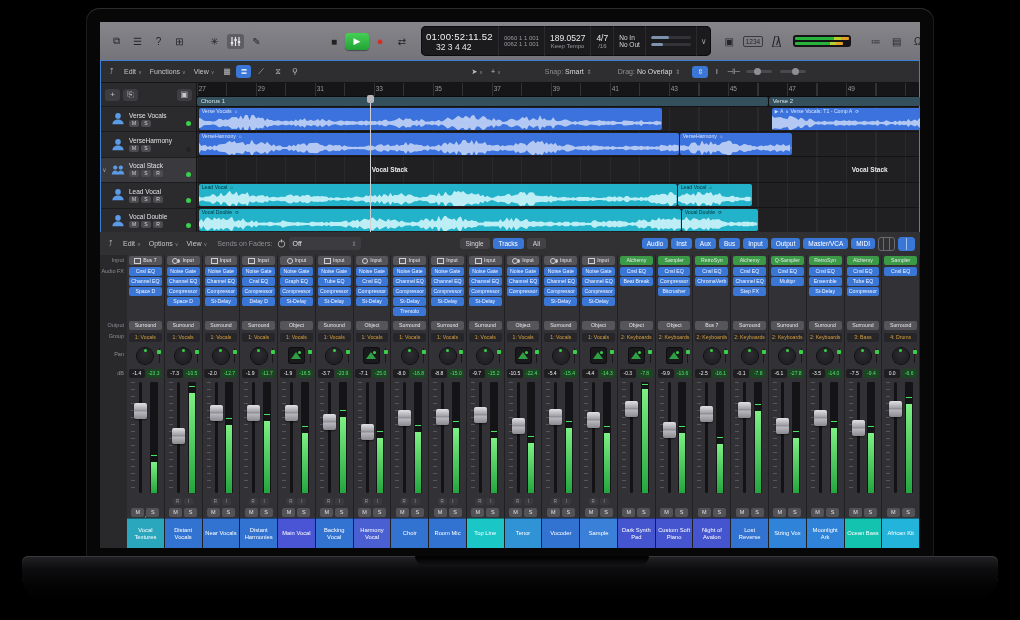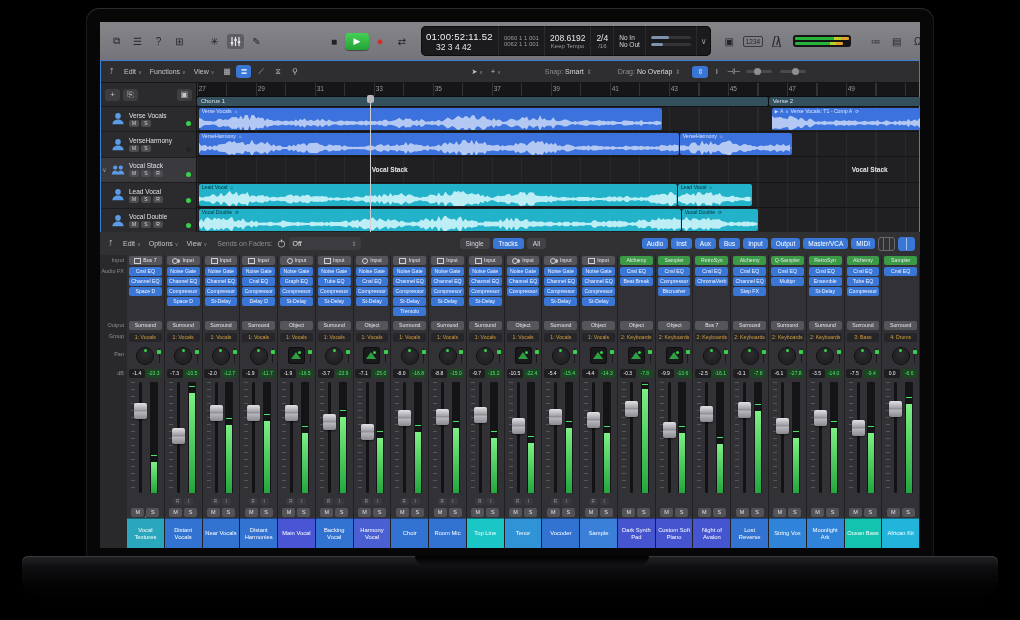--- a/index.html
+++ b/index.html
@@ -196,25 +196,25 @@
       <div class="lcd">
         <section style="align-items:flex-start;">
           <span class="big">01:00:52:11.52</span>
           <span class="sub" style="padding-left:10px;">32 3 4  42</span>
         </section>
         <section>
           <span class="tiny dim">0060 1 1 001</span>
           <span class="tiny dim">0062 1 1 001</span>
         </section>
         <section style="align-items:center;">
-          <span class="sub">208.6192</span>
+          <span class="sub">189.0527</span>
           <span class="tiny">Keep Tempo</span>
         </section>
         <section style="align-items:center;">
-          <span class="sub">2/4</span>
+          <span class="sub">4/7</span>
           <span class="tiny">/16</span>
         </section>
         <section>
           <span class="tiny" style="font-size:6.5px;color:#d6d6da;">No In</span>
           <span class="tiny" style="font-size:6.5px;color:#d6d6da;">No Out</span>
         </section>
         <section>
           <span class="cpu-bar">
               <i style="width:46%;"></i>
             </span>

